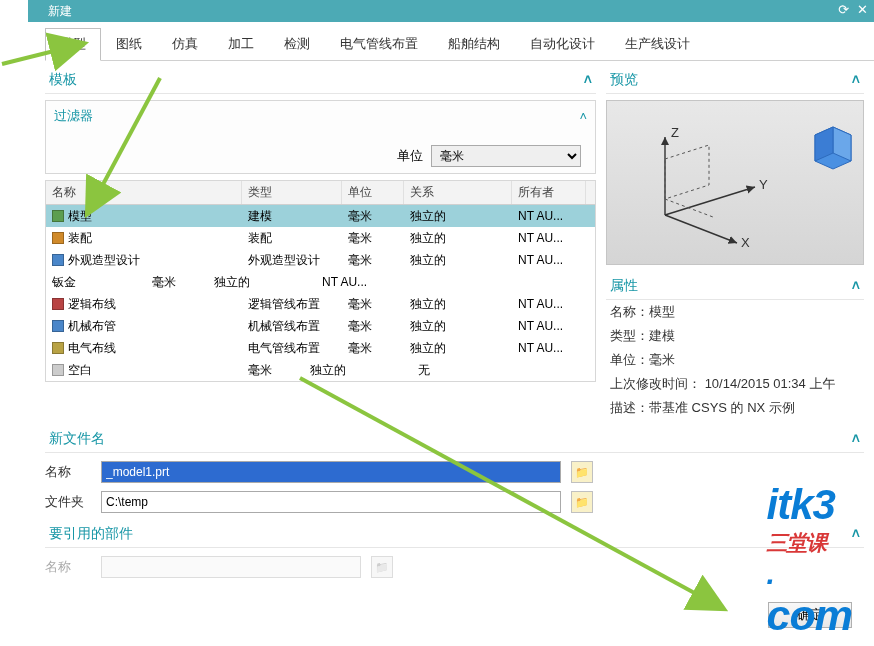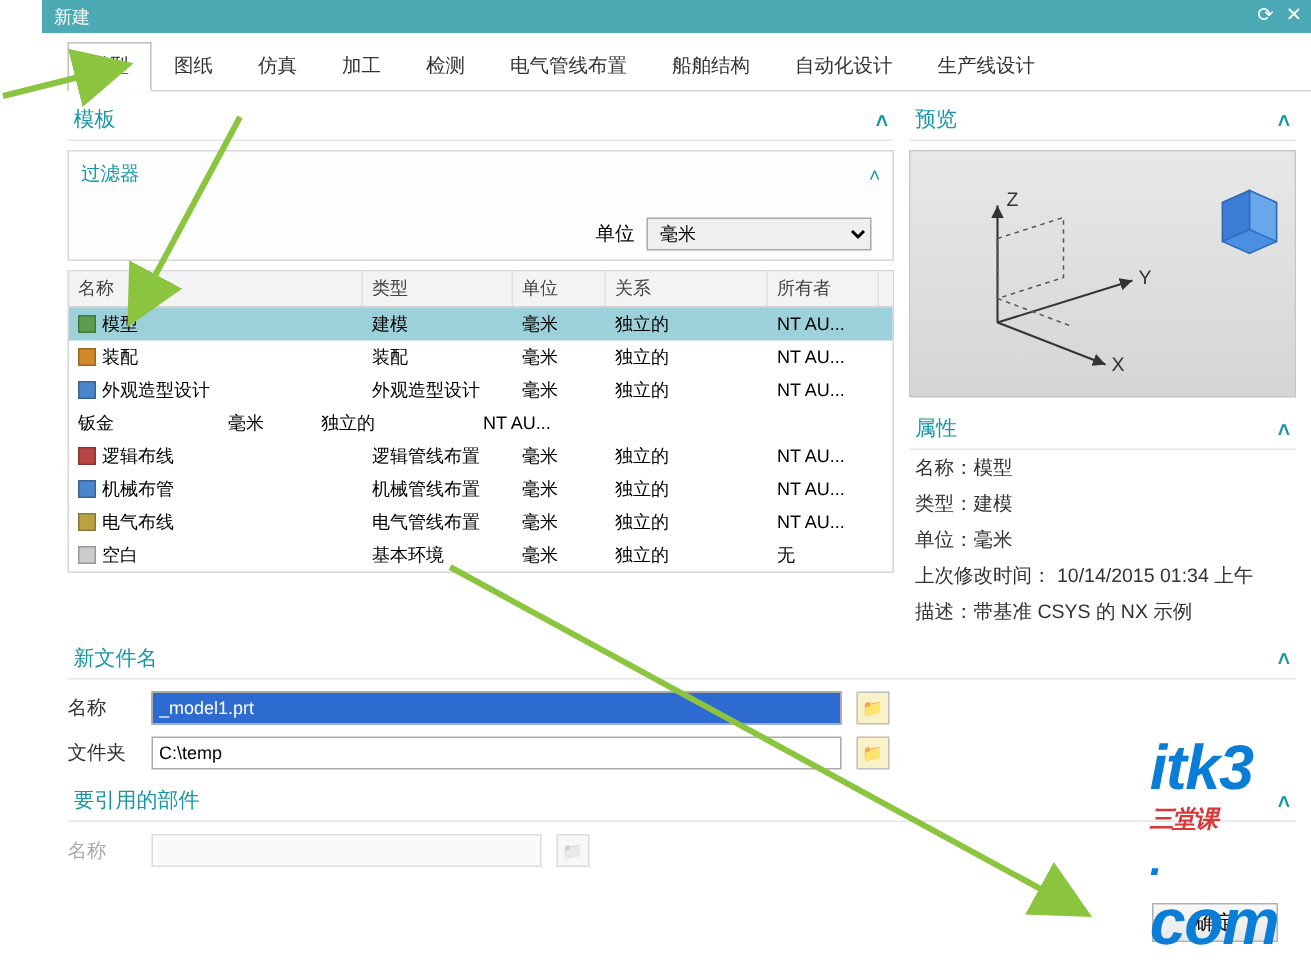--- a/index.html
+++ b/index.html
@@ -1,17 +1,17 @@
 <!DOCTYPE html>
 <html><head>
 <meta charset="utf-8">
 <style>
 * { box-sizing: border-box; margin: 0; padding: 0; }
 body { font-family: "Microsoft YaHei", sans-serif; font-size: 12px; background: #fff; position: relative; width: 874px; height: 646px; overflow: hidden; }
-.titlebar { background: #4caab5; height: 22px; color: #fff; display: flex; align-items: center; padding: 0 8px; position: relative; margin-left: 28px; }
+.titlebar { background: #4caab5; height: 22px; color: #fff; display: flex; align-items: center; padding: 0 20px; position: relative; margin-left: 28px; }
 .titlebar .title { font-size: 12px; }
 .titlebar .controls { position: absolute; right: 6px; top: 2px; display: flex; gap: 8px; }
 .titlebar .ctrl { color: #fff; font-size: 13px; cursor: pointer; }
 .tabbar { display: flex; border-bottom: 1px solid #d0d0d0; margin-left: 45px; margin-top: 6px; }
 .tab { padding: 6px 14px; border: 1px solid transparent; color: #333; cursor: pointer; font-size: 13px; }
 .tab.active { border: 1px solid #c0c0c0; border-bottom: 1px solid #fff; background: #fff; margin-bottom: -1px; }
 .body-area { display: flex; gap: 10px; padding: 6px 10px 0 45px; }
 .left-col { flex: 1; }
 .right-col { width: 258px; }
 .section-head { color: #1796a6; font-size: 14px; padding: 4px 4px; border-bottom: 1px solid #e6e6e6; display: flex; justify-content: space-between; align-items: center; }
@@ -42,21 +42,21 @@
 .form-row input { flex: 1; max-width: 460px; height: 22px; border: 1px solid #aaa; padding: 0 4px; font-size: 12px; }
 .form-row .browse { width: 22px; height: 22px; border: 1px solid #c0c0c0; background: #f9f1c8; cursor: pointer; display: flex; align-items: center; justify-content: center; }
 .form-row .browse::before { content: "📁"; font-size: 11px; }
 .ref-block { margin: 4px 10px 0 45px; }
 .ref-block .form-row label { color: #aaa; }
 .ref-block .form-row input { border: 1px solid #ddd; max-width: 260px; }
 .ref-block .browse2 { width: 22px; height: 22px; border: 1px solid #ddd; background: #f7f7f7; display: flex; align-items: center; justify-content: center; }
 .ref-block .browse2::before { content: "📁"; font-size: 11px; filter: grayscale(1) opacity(.6); }
 .dlg-btn { position: absolute; right: 22px; bottom: 18px; width: 84px; height: 26px; border: 1px solid #b0b0b0; background: linear-gradient(#f8f8f8,#e8e8e8); cursor: pointer; }
 .watermark { position: absolute; right: 24px; bottom: 6px; font-family: Arial, sans-serif; font-size: 42px; font-weight: 900; font-style: italic; color: #0a7dd6; letter-spacing: -1px; display: flex; align-items: baseline; flex-direction: column; }
-.watermark .red { color: #d93838; font-size: 16px; margin-left: 2px; }
+.watermark .red { color: #d93838; font-size: 21px; margin-left: 2px; }
 .arrow { position: absolute; pointer-events: none; }
 input.sel-field { background: #2d6bd0; color: #fff; }
 </style>
 </head>
 <body>
 
 <div class="titlebar">
   <span class="title">新建</span>
   <div class="controls">
     <span class="ctrl">⟳</span>
@@ -148,21 +148,20 @@
           </div>
           <div class="trow">
             <div class="td col-name"><span class="row-icon" style="background:#b8a244;border:1px solid rgba(0,0,0,.25)"></span><span>电气布线</span></div>
             <div class="td col-type">电气管线布置</div>
             <div class="td col-unit">毫米</div>
             <div class="td col-rel">独立的</div>
             <div class="td col-owner">NT AU...</div>
           </div>
           <div class="trow">
             <div class="td col-name"><span class="row-icon" style="background:#cccccc;border:1px solid rgba(0,0,0,.25)"></span><span>空白</span></div>
-            <div class="td col-type">基本环境</div>
             <div class="td col-unit">毫米</div>
             <div class="td col-rel">独立的</div>
             <div class="td col-owner">无</div>
           </div>
         </div>
     </div>
   </div>
 
   <div class="right-col">
     <div class="section-head">

